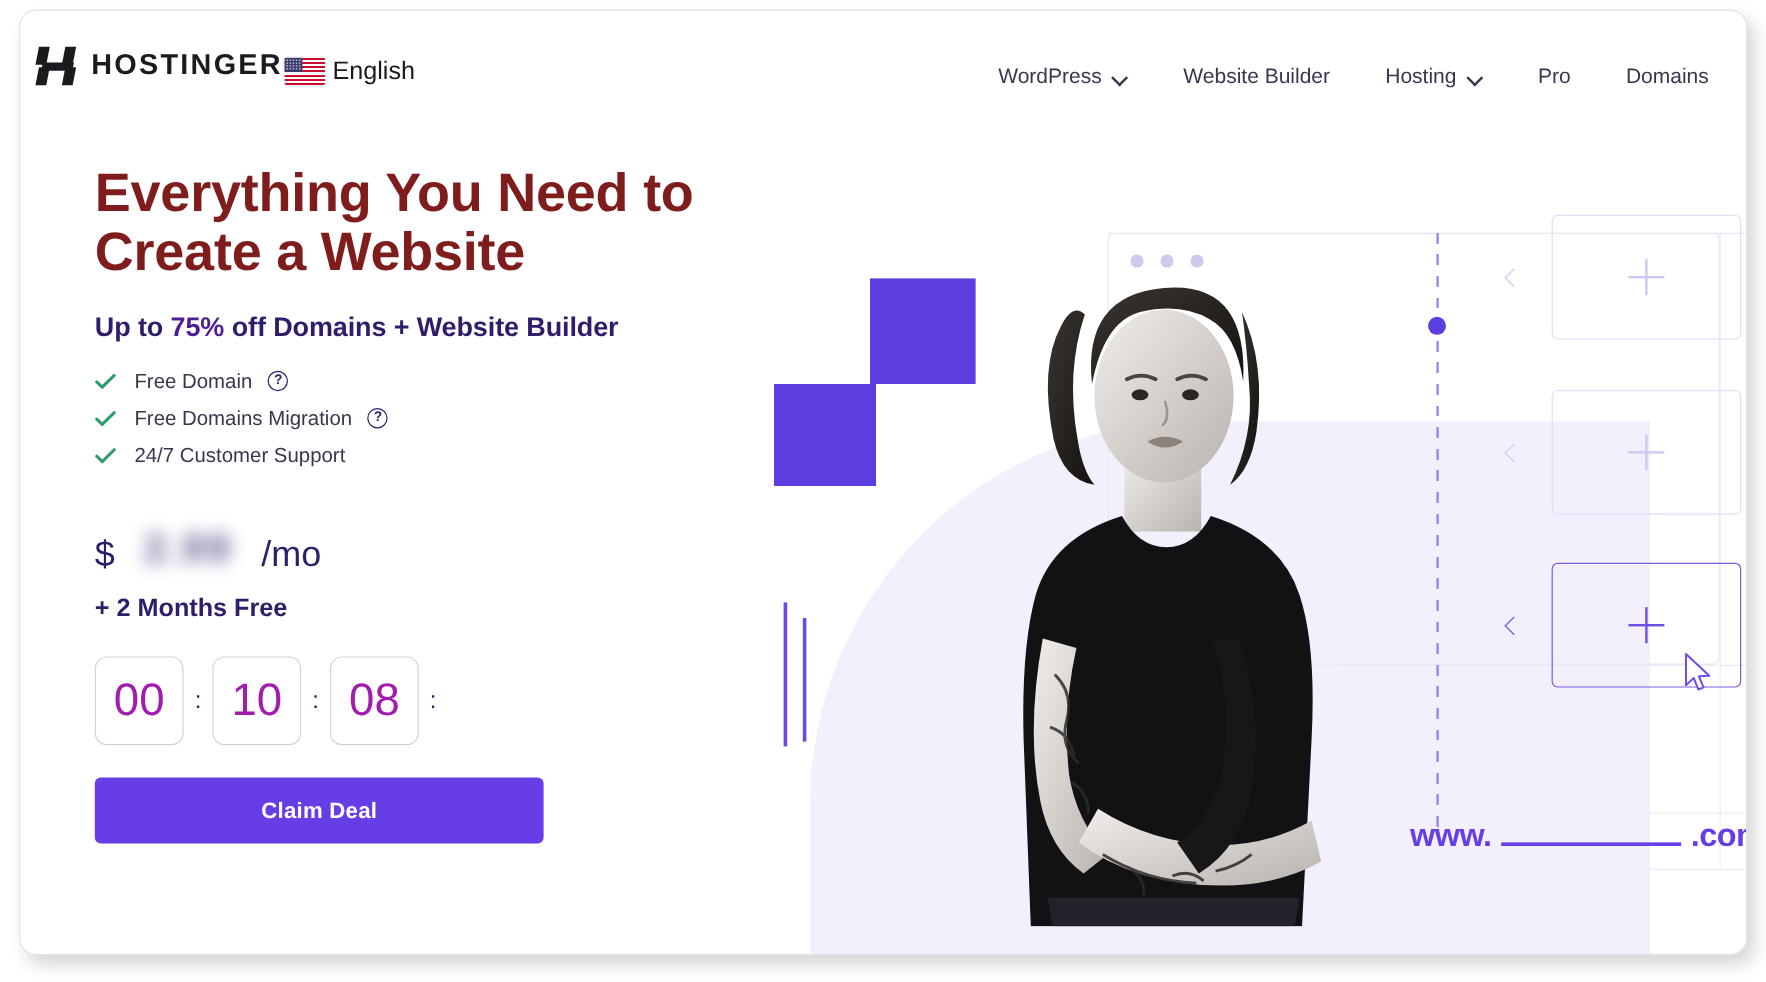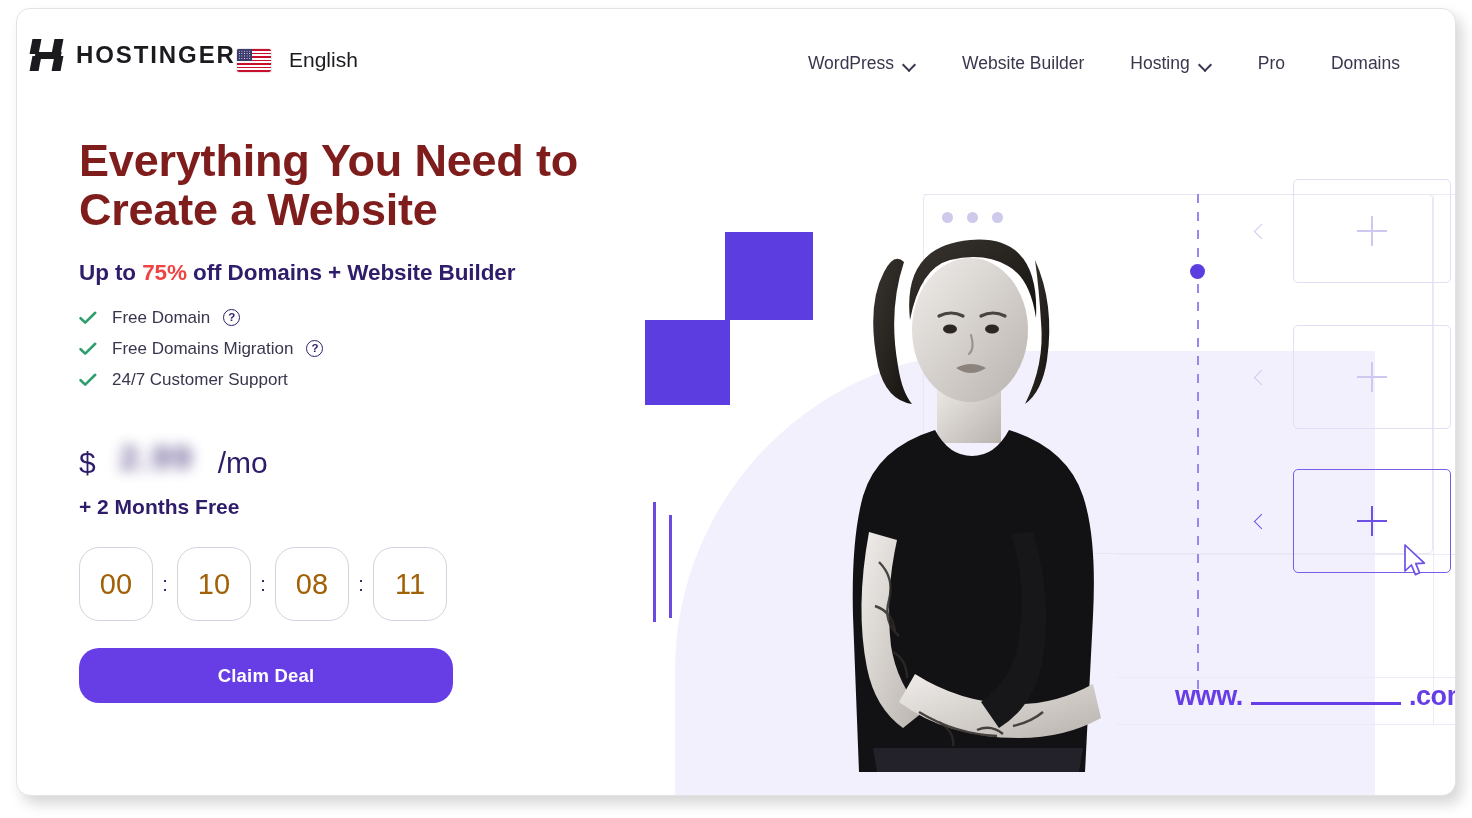--- a/index.html
+++ b/index.html
@@ -36,56 +36,56 @@
   .logo-mark i { position: absolute; background: #1b1b1f; display:block; }
   .lm-a { left:0;  top:1px;  width:9px; height:15px; transform: skewX(-11deg); }
   .lm-b { left:0;  top:18px; width:9px; height:15px; transform: skewX(-11deg); }
   .lm-c { left:22px; top:1px;  width:9px; height:15px; transform: skewX(-11deg); }
   .lm-d { left:22px; top:18px; width:9px; height:15px; transform: skewX(-11deg); }
   .lm-e { left:4px; top:14px; width:26px; height:7px; transform: skewX(-11deg); }
   .brand-word {
     font-size: 24px; font-weight: 700; letter-spacing: 1.9px;
     color: #1b1b1f;
   }
-  #lang { position: absolute; left: 220px; top: 39px; display: flex; align-items: center; gap: 18px; cursor: pointer; }
+  #lang { position: absolute; left: 220px; top: 39px; display: flex; gap: 6px; cursor: pointer; }
   .flag {
     width: 34px; height: 23px; border-radius: 2px; position: relative; overflow: hidden;
     background: #ffffff; box-shadow: 0 0 0 1px rgba(0,0,0,0.08);
   }
   .flag .stripes { position:absolute; inset:0;
     background: repeating-linear-gradient(to bottom,
       #c8102e 0, #c8102e 1.77px, #ffffff 1.77px, #ffffff 3.54px); }
   .flag .canton { position:absolute; left:0; top:0; width:15px; height:12.4px; background:#3c3b6e; }
   .flag .canton::after{ content:""; position:absolute; inset:1px;
     background-image: radial-gradient(circle, #fff 0.6px, transparent 0.7px);
     background-size: 2.6px 2.4px; }
   .lang-text { font-size: 21px; color: #1b1b1f; font-weight: 400; }
 
-  #nav { position: absolute; right: 32px; top: 38px; display: flex; align-items: center; gap: 0; }
+  #nav { position: absolute; right: 8px; top: 38px; display: flex; align-items: center; gap: 0; }
   .nav-item {
     display: flex; align-items: center; gap: 9px;
     font-size: 17.5px; color: #38374d; padding: 6px 23px; cursor: pointer; white-space: nowrap;
   }
   .caret { width: 13px; height: 8px; position: relative; display:inline-block; }
   .caret::before {
     content:""; position:absolute; left:1px; top:0px; width:8px; height:8px;
     border-right: 2.1px solid #38374d; border-bottom: 2.1px solid #38374d;
     transform: rotate(45deg);
   }
 
   
   #left { position: absolute; left: 62px; top: 128px; width: 560px; }
   #headline {
     font-size: 45px; line-height: 1.08; font-weight: 700; color: #7f1d1d;
     letter-spacing: -0.2px;
   }
   #subhead {
     margin-top: 26px; font-size: 22.5px; font-weight: 700; color: #2f1c6a; letter-spacing: -0.1px;
   }
-  #subhead .pct { color: #ef4444; }
+  #subhead .pct { color: #4c1d95; }
 
   #features { margin-top: 16px; }
   .feat { display: flex; align-items: center; height: 31px; }
   .tick { width: 22px; margin-right: 11px; flex: 0 0 22px; }
   .tick svg { display: block; }
   .feat-label { font-size: 17px; color: #38374d; }
   .qmark {
     width: 17px; height: 17px; border-radius: 50%;
     border: 1.6px solid #2f1c6a; color: #2f1c6a;
     font-size: 11.5px; font-weight: 700; line-height: 14px; text-align: center;
@@ -101,28 +101,28 @@
   .price-blur span {
     position:absolute; inset: -4px -6px;
     color: #2f1c6a; font-size: 34px; font-weight: 700; line-height: 48px;
     filter: blur(7px); opacity: .72; letter-spacing: 2px; text-align:center;
   }
   .price-per { font-size: 30px; color: #2f1c6a; line-height: 36px; }
   #months-free { margin-top: 14px; font-size: 21px; font-weight: 700; color: #2f1c6a; }
 
   #timer { margin-top: 28px; display: flex; align-items: center; }
   .tbox {
-    width: 74px; height: 74px; border: 1px solid #d4d2dc; border-radius: 20px;
+    width: 74px; height: 74px; border: 1px solid #d4d2dc; border-radius: 10px;
     display: flex; align-items: center; justify-content: center;
-    font-size: 29px; color: #a16207; background: #fff;
+    font-size: 38px; color: #a21caf; background: #fff;
   }
   .tsep { width: 24px; text-align: center; font-size: 20px; color: #2f1c6a; }
 
   #cta {
-    margin-top: 27px; width: 374px; height: 55px; border: 0; border-radius: 20px;
+    margin-top: 27px; width: 374px; height: 55px; border: 0; border-radius: 5px;
     background: #673de6; color: #ffffff; font-size: 18.5px; font-weight: 700;
     font-family: inherit; cursor: pointer; letter-spacing: .2px;
   }
   #guarantee { margin-top: 16px; display: flex; align-items: center; gap: 10px; }
   #guarantee .gtext { font-size: 17px; color: #38374d; }
 
   
   #art { position: absolute; left: 600px; top: 95px; right: 0; bottom: 0; overflow: hidden; }
   .blob {
     position: absolute; left: 58px; top: 247px; width: 700px; height: 470px;
@@ -291,21 +291,20 @@
 
     <div id="months-free">+ 2 Months Free</div>
 
     <div id="timer">
       <div class="tbox">00</div>
       <div class="tsep">:</div>
       <div class="tbox">10</div>
       <div class="tsep">:</div>
       <div class="tbox">08</div>
       <div class="tsep">:</div>
-      <div class="tbox">11</div>
     </div>
 
     <button id="cta">Claim Deal</button>
 
   </div>
 
   <div id="art">
 
     <div class="blob"></div>
 

